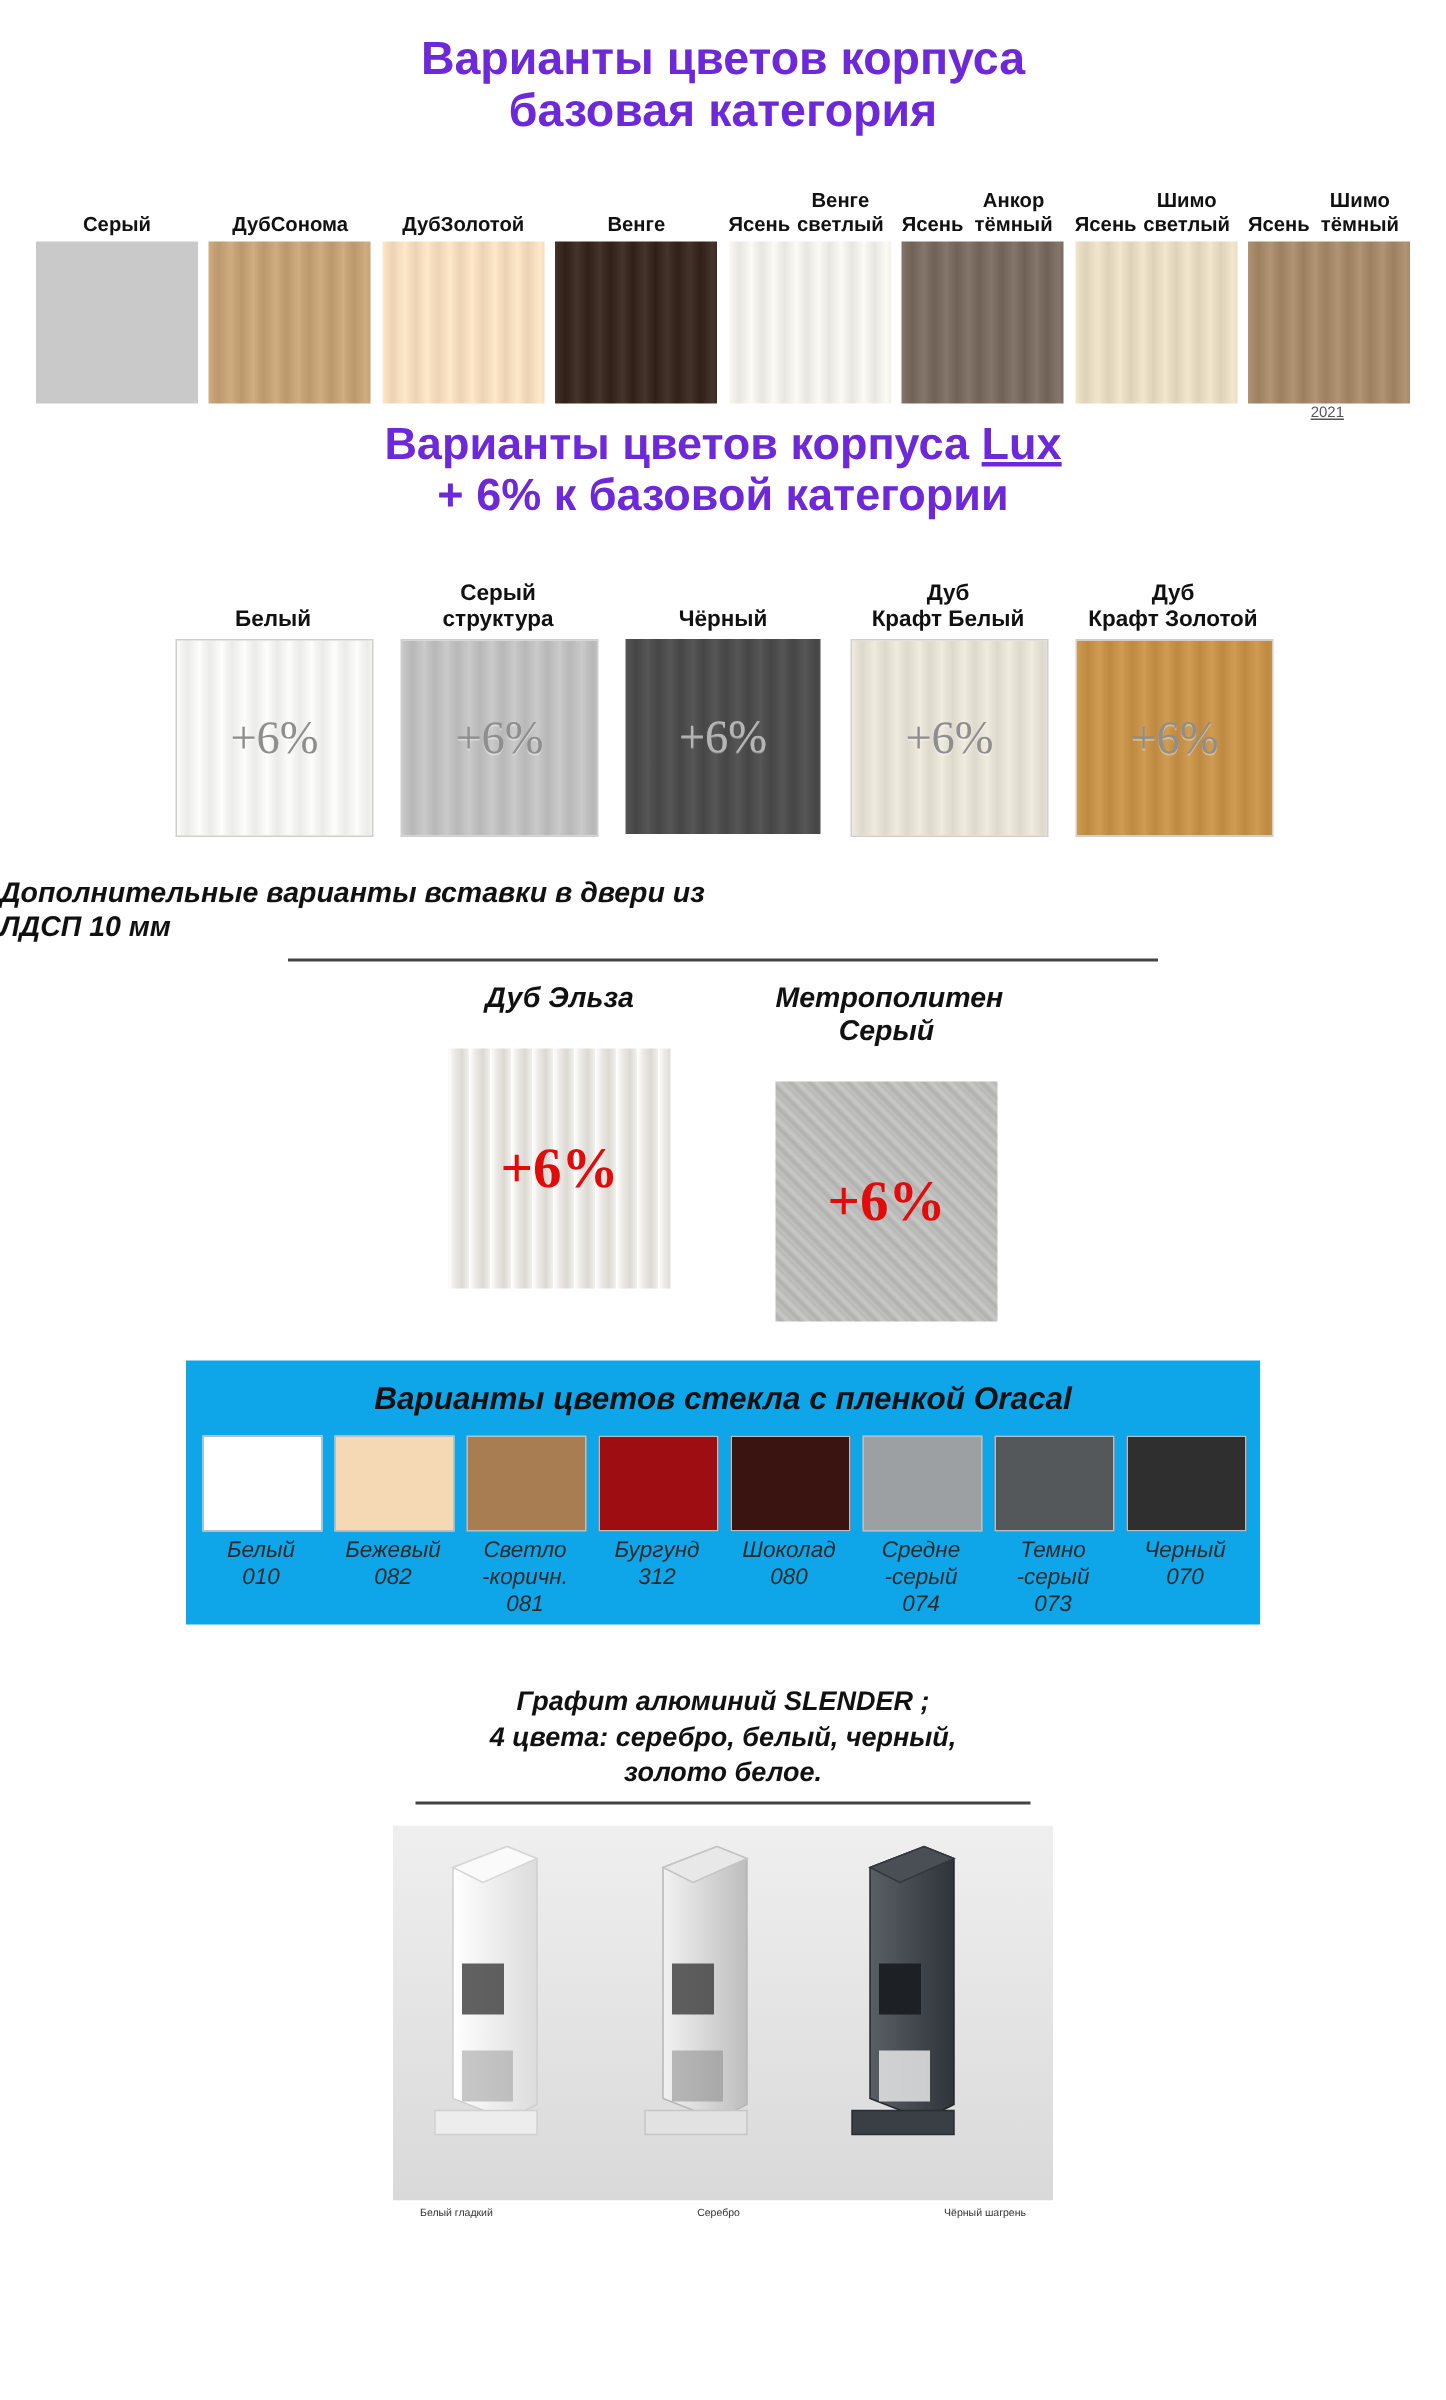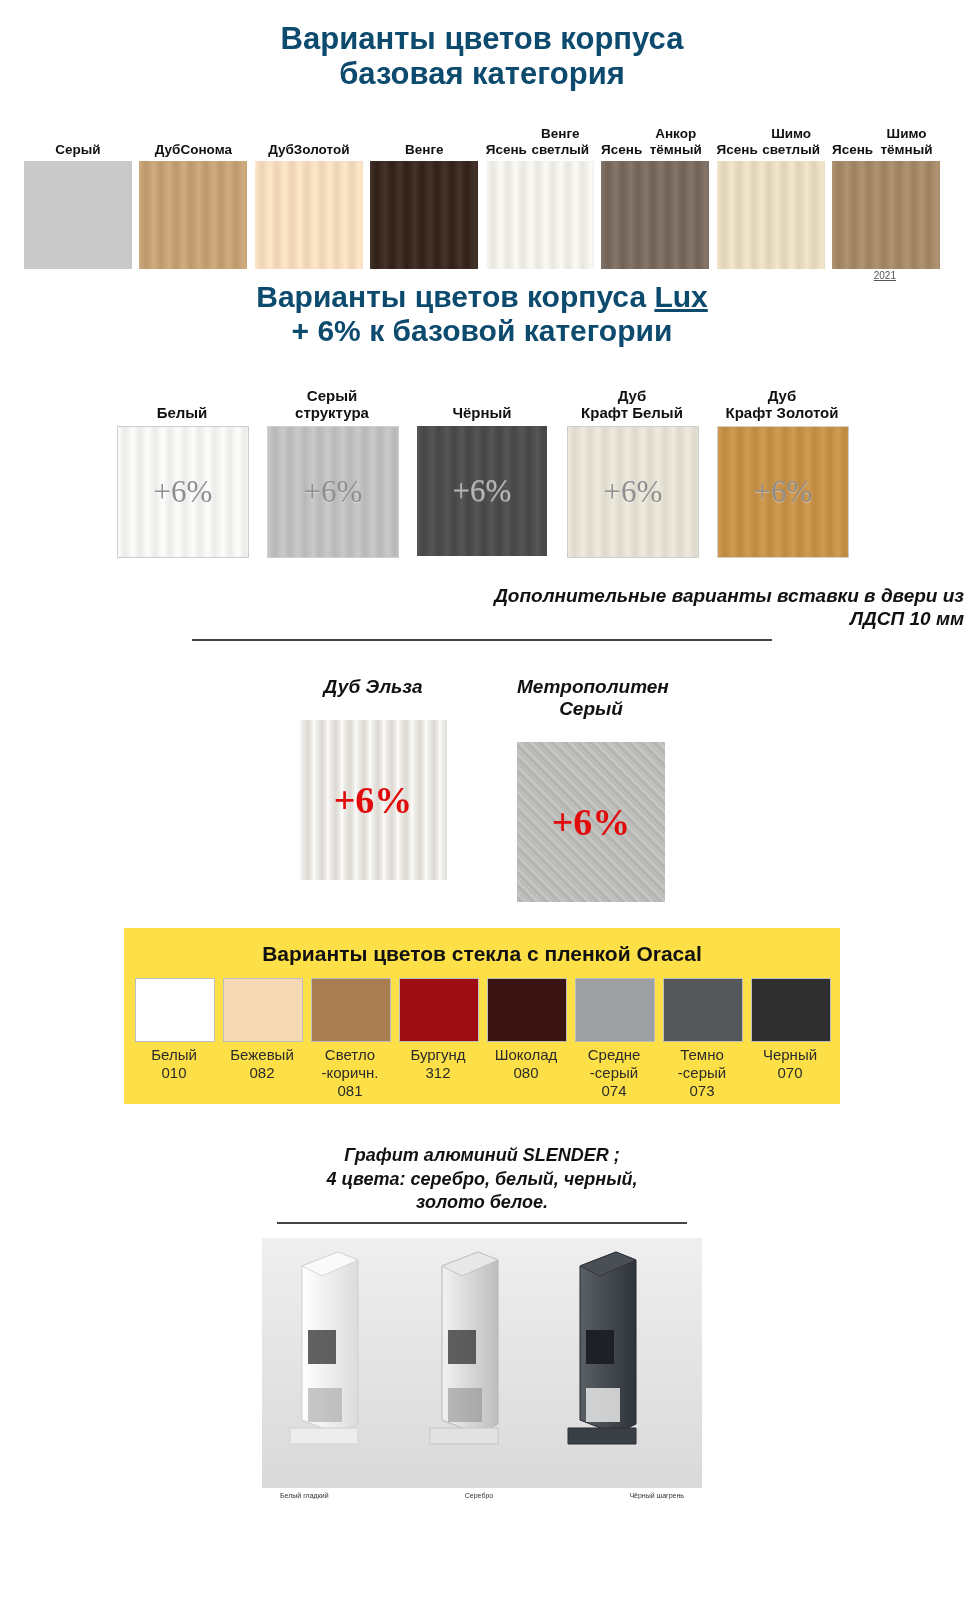--- a/index.html
+++ b/index.html
@@ -7,21 +7,21 @@
     width:964px;
     background:#ffffff;
     font-family:"Liberation Sans", sans-serif;
     color:#111;
     -webkit-font-smoothing:antialiased;
   }
   .page{width:964px;position:relative;overflow:hidden;}
 
   
   .title-red{
-    color:#0c4a6e;
+    color:#6d28d9;
     font-weight:bold;
     text-align:center;
     line-height:1.12;
   }
   .title-1{font-size:31px;margin-top:22px;}
   .title-2{font-size:30px;margin-top:11px;}
   .u{text-decoration:underline;}
 
   
   .base-wrap{margin-top:14px;padding:0 24px;}
@@ -56,43 +56,43 @@
     font-size:31px;color:#8e8e8e;font-weight:normal;
     font-family:"Liberation Serif", serif;
     text-shadow:0 1px 0 rgba(255,255,255,.35);
   }
   .lux-pct.on-dark{color:#b5b5b5;}
 
   
   .sub-ital{
     margin-top:26px;
     font-size:19px;font-weight:bold;font-style:italic;
-    text-align:right;line-height:1.25;
+    text-align:left;line-height:1.25;
   }
   .rule{
     width:580px;height:2px;background:#444;margin:8px auto 0;
   }
-  .ins-wrap{margin-top:35px;display:flex;justify-content:center;gap:70px;}
+  .ins-wrap{margin-top:14px;display:flex;justify-content:center;gap:70px;}
   .ins-cell{width:148px;}
   .ins-label{
     font-size:19px;font-weight:bold;font-style:italic;text-align:center;
     margin-bottom:22px;
   }
   .ins-sw{
     width:148px;height:160px;display:flex;align-items:center;justify-content:center;
   }
   .ins-pct{
     font-family:"Liberation Serif", serif;
     font-size:38px;font-weight:bold;color:#e10b0b;
   }
 
   
   .oracal{
     margin:26px auto 0;
-    width:716px;background:#fde047;padding:10px 0 4px;
+    width:716px;background:#0ea5e9;padding:10px 0 4px;font-style:italic;
   }
   .oracal-title{
     font-size:21px;font-weight:bold;text-align:center;margin:4px 0 12px;
   }
   .oracal-row{display:flex;justify-content:center;gap:10px;padding:0 6px;}
   .or-cell{width:78px;}
   .or-sw{width:78px;height:62px;display:block;}
   .or-label{
     font-size:15px;text-align:center;line-height:1.2;margin-top:4px;color:#2b2b2b;
   }

